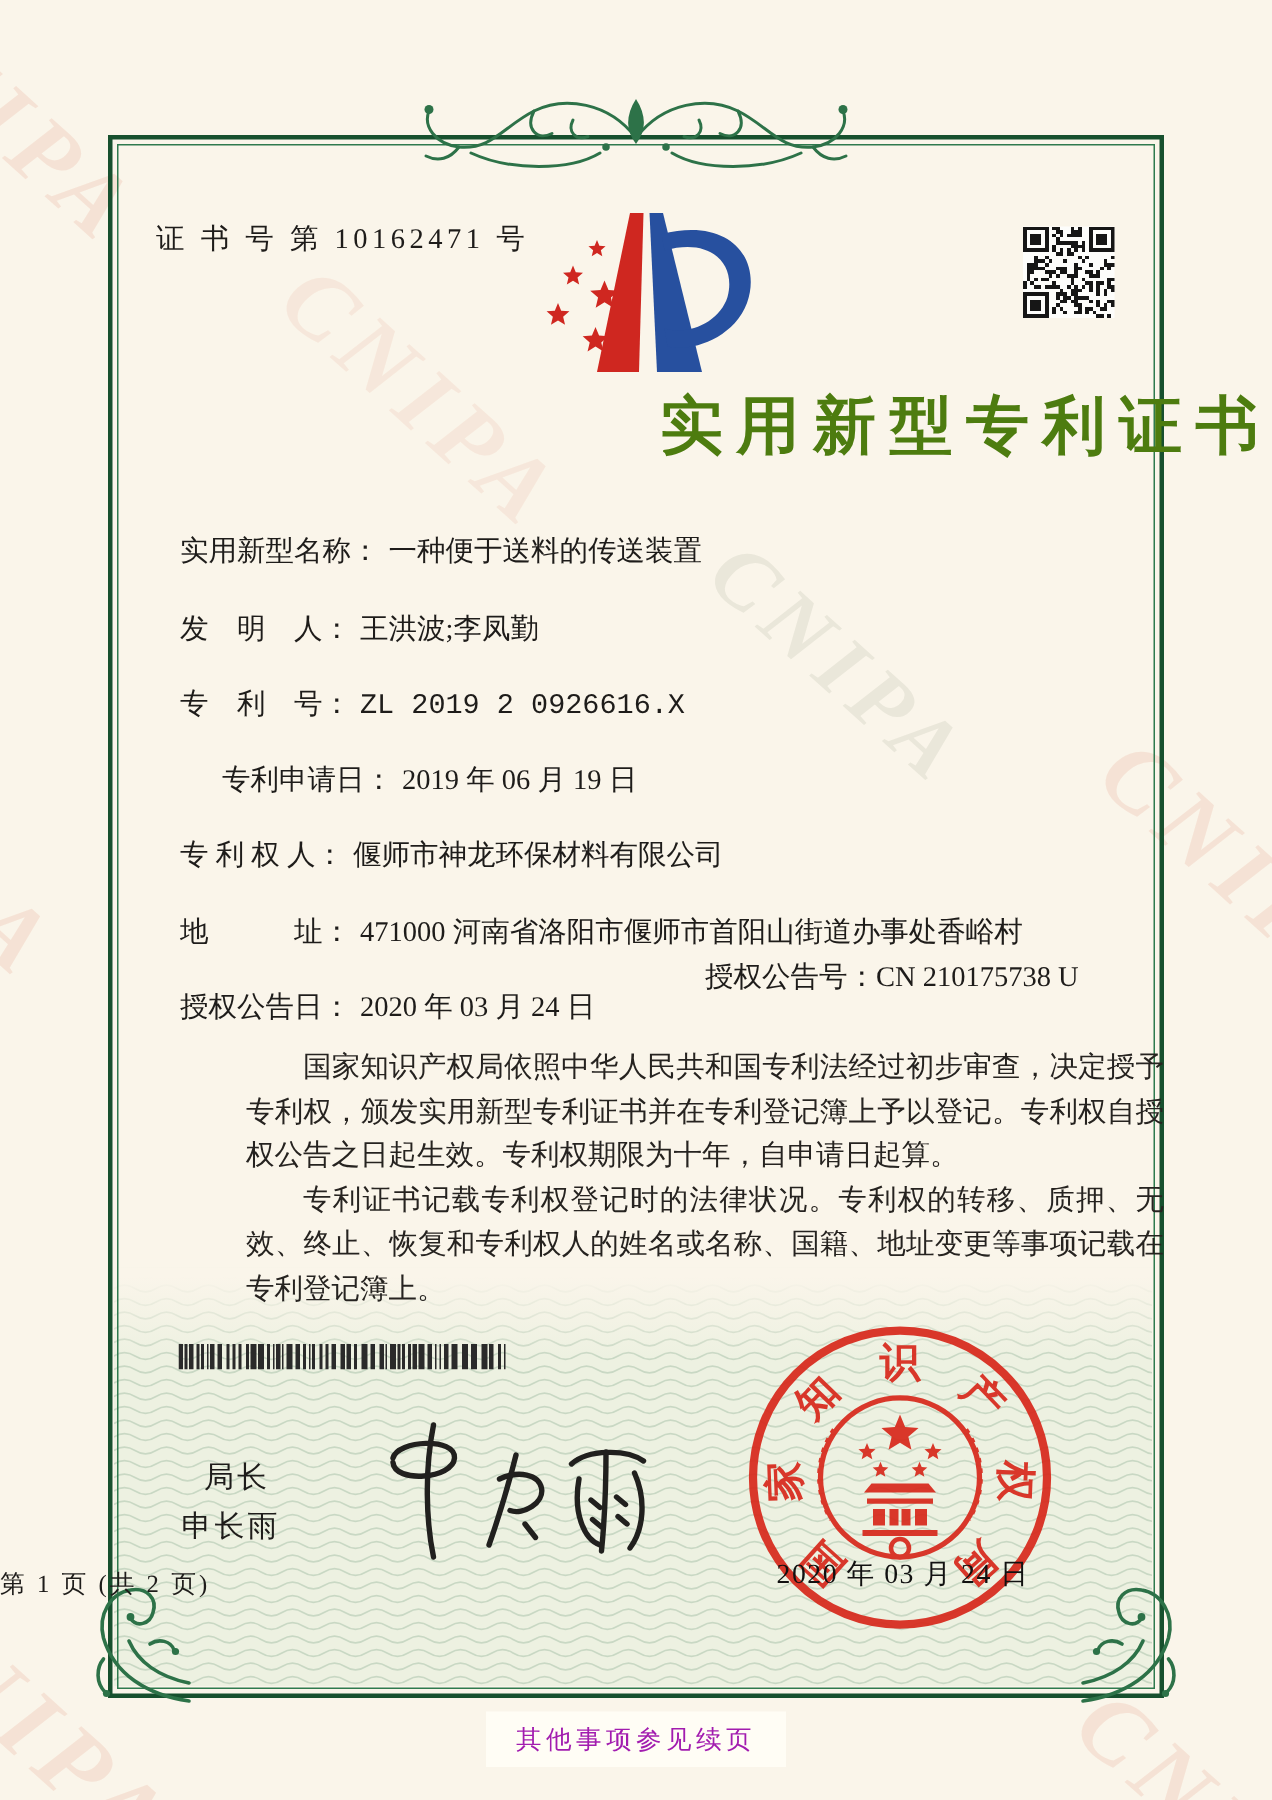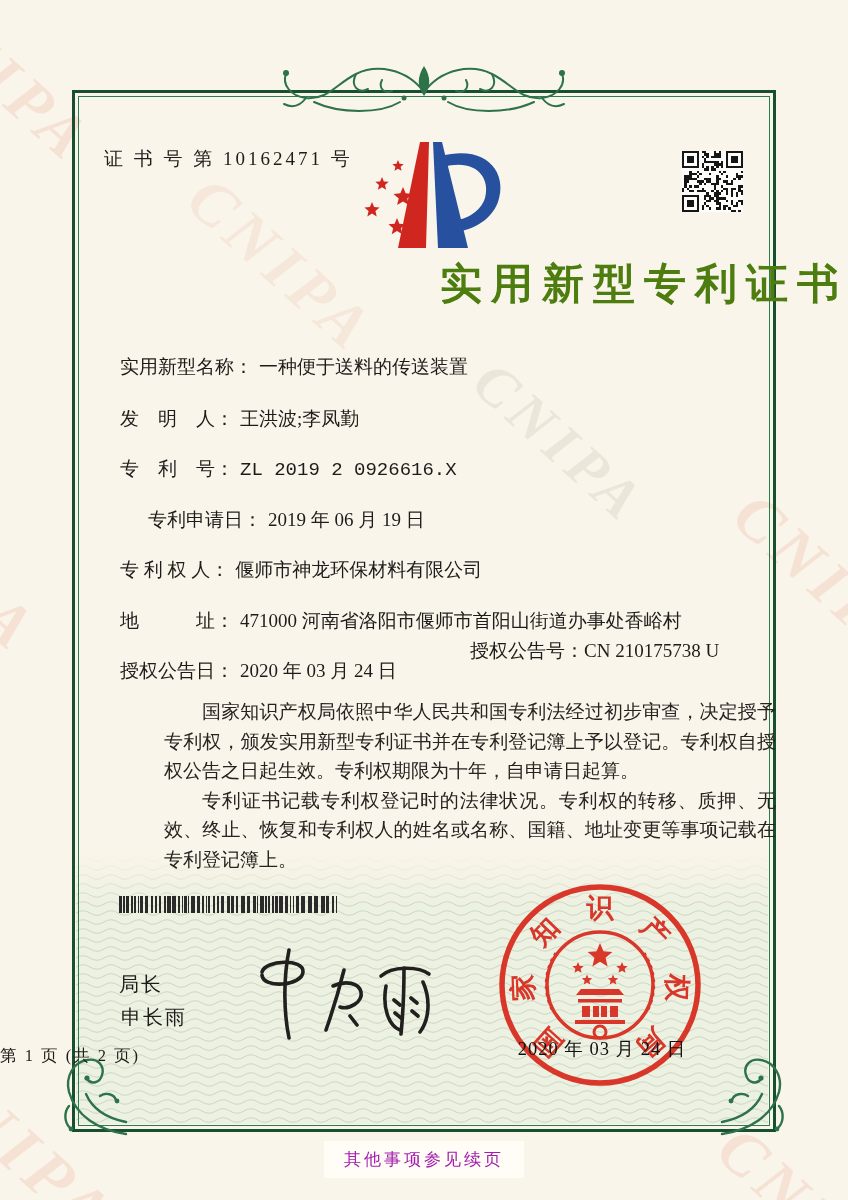--- a/index.html
+++ b/index.html
@@ -44,21 +44,21 @@
   .qr{position:absolute;left:682px;top:151px;}
   .title{position:absolute;left:0;top:256px;width:848px;text-align:right;margin:0;
       font-size:42px;font-weight:700;letter-spacing:9px;color:#4d7c0f;}
   .frow{position:absolute;left:120px;font-size:19px;white-space:nowrap;}
   .frow .fvalue{margin-left:6px;}
   .frow2{position:absolute;left:470px;font-size:19px;white-space:nowrap;}
   .bodytext{position:absolute;left:120px;top:697px;width:612px;font-size:19px;
       line-height:29.6px;text-align:justify;color:#262320;margin-left:44px;}
   .bodytext p{margin:0;text-indent:2em;}
   .barcode{position:absolute;left:119px;top:896px;}
-  .director-label{position:absolute;left:119px;top:971px;font-size:20px;letter-spacing:2px;font-family:Liberation Sans, sans-serif;}
+  .director-label{position:absolute;left:136px;top:971px;font-size:20px;letter-spacing:2px;font-family:Liberation Sans, sans-serif;}
   .director-name{position:absolute;left:121px;top:1004px;font-size:20px;letter-spacing:2px;font-family:"Liberation Sans",sans-serif;}
   .signature{position:absolute;left:232px;top:942px;}
   .seal{position:absolute;left:494px;top:879px;}
   .seal-date{position:absolute;left:512px;top:1036px;width:180px;text-align:center;
       font-size:18.5px;color:#111;letter-spacing:1px;}
   .page-info{position:absolute;left:0;top:1045px;width:848px;text-align:left;font-size:16.5px;letter-spacing:2px;}
   .note-box{position:absolute;left:50%;top:1141px;transform:translateX(-50%);
       background:#fffdf5;padding:7px 20px;font-size:17px;letter-spacing:3px;color:#a21caf;}
 </style>
 </head>

